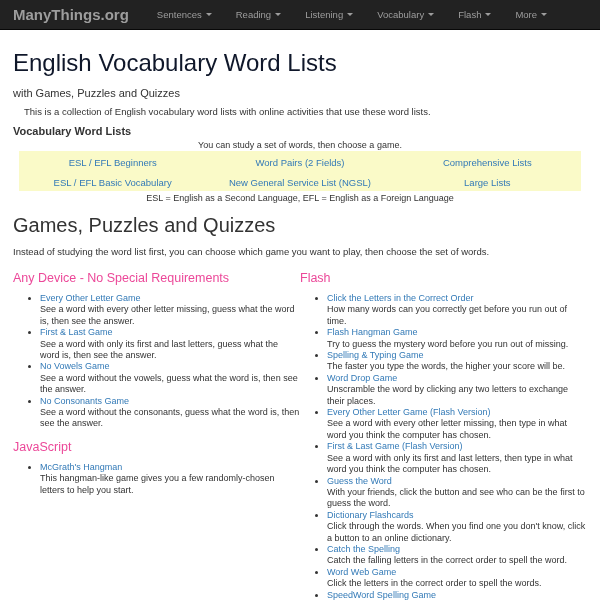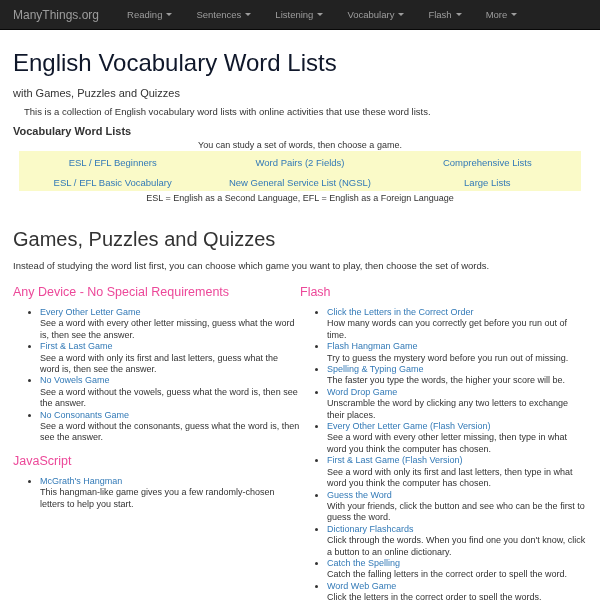--- a/index.html
+++ b/index.html
@@ -9,21 +9,21 @@
     background: #ffffff; color: #333333;
     font-family: "Liberation Sans", "DejaVu Sans", sans-serif;
   }
   a { text-decoration: none; color: #337ab7; cursor: pointer; }
 
   
   .navbar {
     height: 30px; background: #222222; border-bottom: 1px solid #080808;
     display: flex; align-items: center;
   }
-  .brand { color: #9d9d9d; font-size: 12px; padding: 0 16px 0 13px; cursor: pointer; }
+  .brand { color: #9d9d9d; font-size: 15px; padding: 0 16px 0 13px; cursor: pointer; font-weight: bold; }
   .nav-item {
     color: #9d9d9d; font-size: 9.5px; padding: 0 12px; height: 100%;
     display: flex; align-items: center; gap: 4px; cursor: pointer; white-space: nowrap;
   }
   .caret {
     display: inline-block; width: 0; height: 0;
     border-left: 3px solid transparent; border-right: 3px solid transparent;
     border-top: 3.5px solid #9d9d9d;
   }
 
@@ -36,42 +36,42 @@
   .wl-heading { font-size: 11px; font-weight: bold; margin: 6px 0 3px; }
   .note { font-size: 9px; text-align: center; margin: 2px 0 1px; }
 
   table.word-lists {
     width: calc(100% - 12px); margin: 1px 6px; border-collapse: collapse;
     background: #fafac8; table-layout: fixed;
   }
   table.word-lists td { width: 33.33%; text-align: center; padding: 1px 0; margin-top: 40px; }
   table.word-lists a { font-size: 9.5px; }
 
-  h2 { font-size: 20px; font-weight: normal; color: #333; margin: 25px 0 9px; }
+  h2 { font-size: 20px; font-weight: normal; color: #333; margin: 11px 0 9px; }
   .games-intro { font-size: 9.5px; margin: 0 0 4px; }
 
   .columns { display: flex; }
   .col { width: 50%; }
   h3 { font-size: 12.5px; font-weight: normal; color: #ec4899; margin: 10px 0 8px; }
   ul.game-list { margin: 0 0 10px; padding-left: 27px; list-style: disc; }
   ul.game-list li { font-size: 9px; line-height: 11.4px; color: #333; }
   .game-link { display: inline; }
   .game-desc { display: block; color: #333; }
 </style>
 </head>
 <body>
 
 <nav class="navbar">
   <span class="brand">ManyThings.org</span>
   <span class="nav-item">
+    <span>Sentences</span>
+    <span class="caret"></span>
+  </span>
+  <span class="nav-item">
     <span>Reading</span>
-    <span class="caret"></span>
-  </span>
-  <span class="nav-item">
-    <span>Sentences</span>
     <span class="caret"></span>
   </span>
   <span class="nav-item">
     <span>Listening</span>
     <span class="caret"></span>
   </span>
   <span class="nav-item">
     <span>Vocabulary</span>
     <span class="caret"></span>
   </span>

